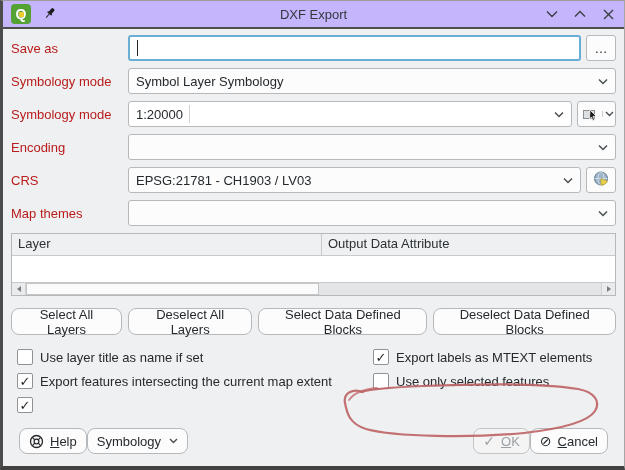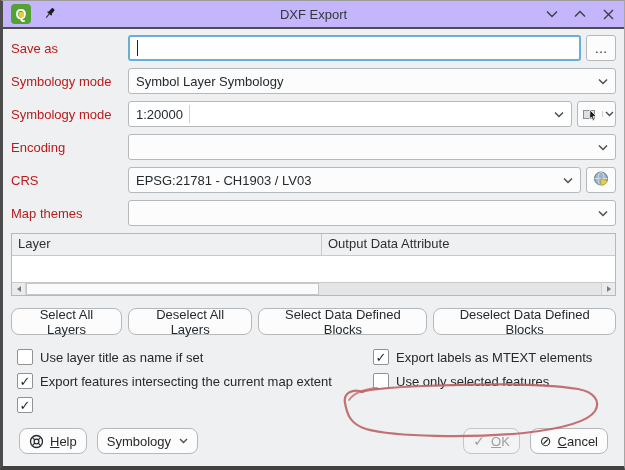--- a/index.html
+++ b/index.html
@@ -59,21 +59,21 @@
   .sel-row { display:flex; gap:6px; margin-bottom:12px; }
 
   
   .cb-grid { display:grid; grid-template-columns:356px 1fr; row-gap:4px; margin-bottom:13px; padding-left:6px; }
   .cb-item { display:flex; align-items:center; height:20px; }
   .cb-box { width:16px; height:16px; background:#fff; border:1px solid #8f9396; border-radius:2px;
     margin-right:7px; flex:none; display:flex; align-items:center; justify-content:center;
     font-size:13px; font-weight:bold; color:#1f2326; line-height:1; }
 
   
-  .footer { display:flex; align-items:center; padding:0 8px; gap:10px; }
+  .footer { display:flex; align-items:center; padding:0 8px; }
   .footer .btn { height:26px; }
   .spacer { flex:1; }
   .mn { text-decoration:underline; }
   .btn .bicon { margin-right:6px; display:flex; align-items:center; font-size:14px; }
   .btn.disabled { color:#9aa0a4; background:#f4f4f4; border-color:#c3c5c7; }
   .settings-arrow { margin-left:8px; display:flex; align-items:center; }
 
   
   .annotation { position:absolute; left:0; top:0; width:625px; height:470px; pointer-events:none; }
 </style>

